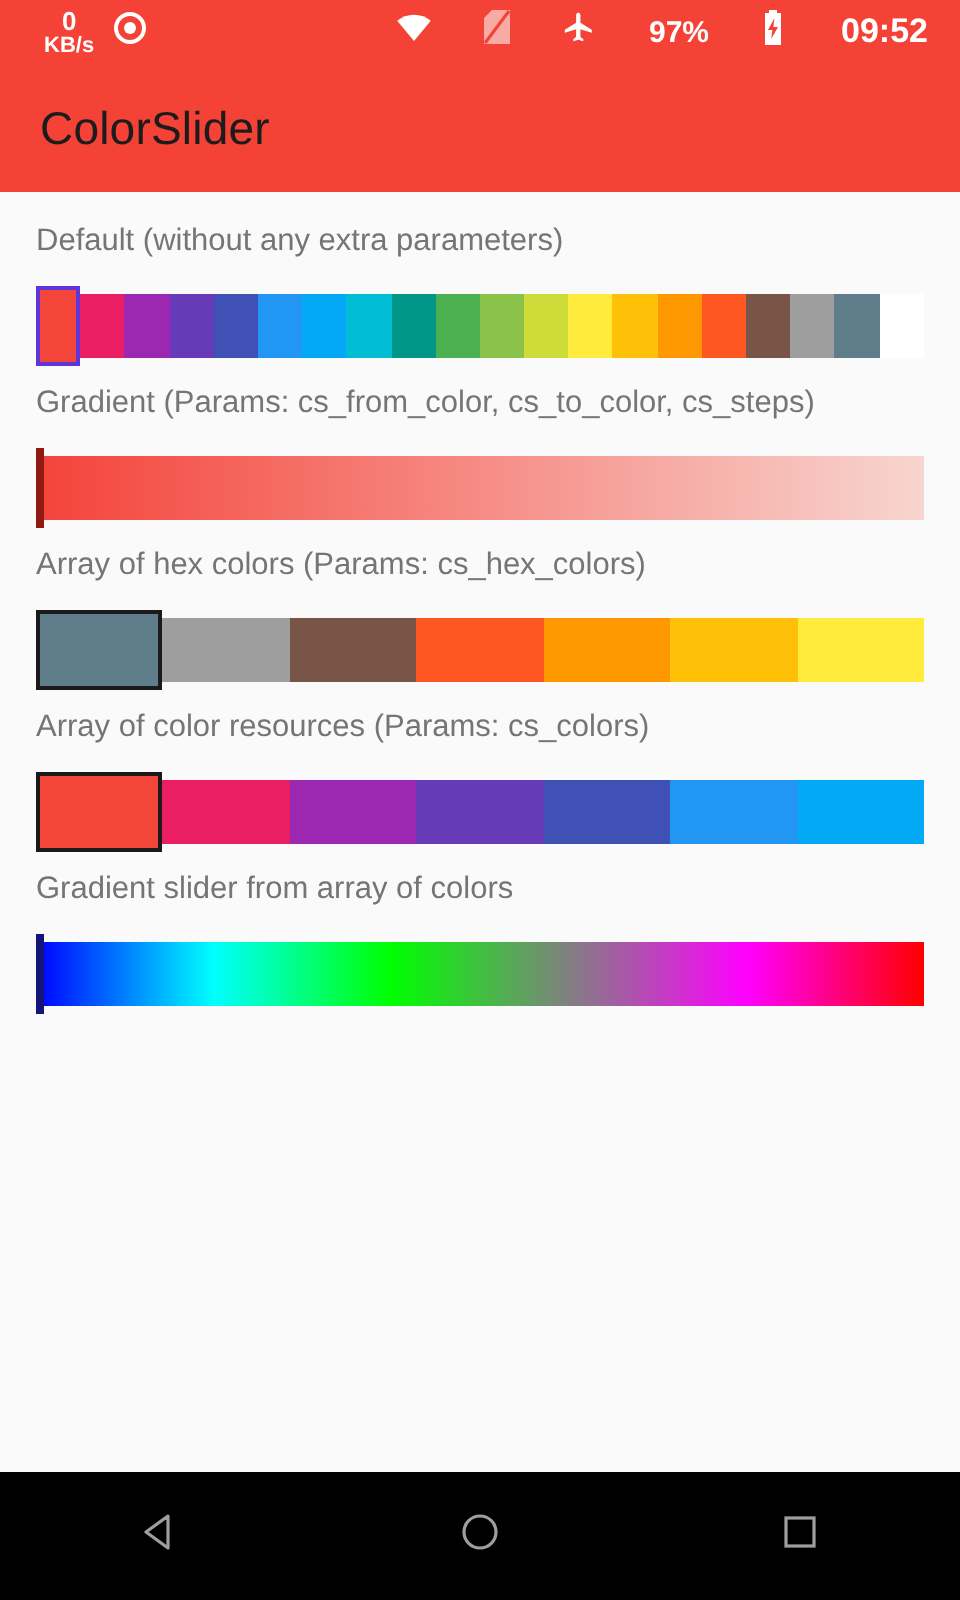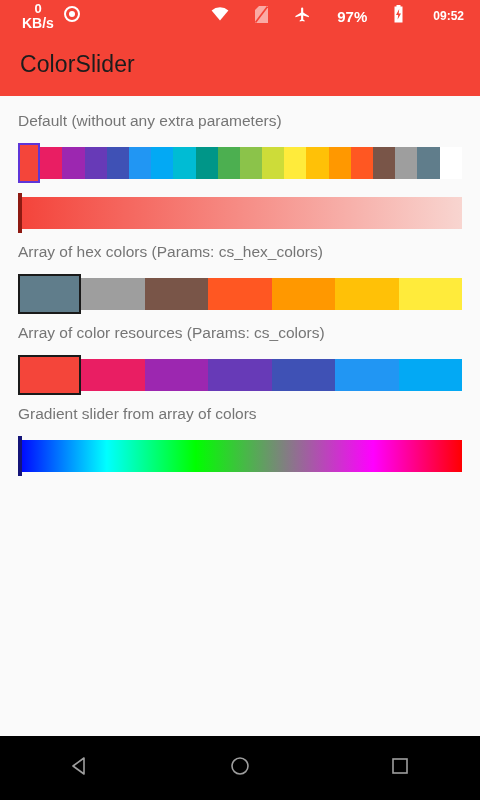--- a/index.html
+++ b/index.html
@@ -39,37 +39,37 @@
     align-items: center;
     line-height: 1;
     margin-left: 14px;
   }
   .netspeed .num {
     font-size: 13px;
     font-weight: bold;
     letter-spacing: -0.2px;
   }
   .netspeed .unit {
-    font-size: 14px;
+    font-size: 11px;
     font-weight: bold;
     margin-top: 1px;
   }
   .sb-spacer { flex: 1; }
   .sb-right {
     display: flex;
     align-items: center;
     gap: 26px;
     margin-right: 8px;
   }
   .sb-right .pct {
     font-size: 15px;
     font-weight: bold;
   }
   .sb-right .clock {
-    font-size: 12px;
+    font-size: 17px;
     font-weight: bold;
     margin-left: 3px;
   }
 
   
   #app-bar {
     position: absolute;
     top: 32px; left: 0;
     width: 480px;
     height: 64px;
@@ -229,20 +229,21 @@
           <div class="swatch" style="background: rgb(121, 85, 72); width: 22.2px;"></div>
           <div class="swatch" style="background: rgb(158, 158, 158); width: 22.2px;"></div>
           <div class="swatch" style="background: rgb(96, 125, 139); width: 22.2px;"></div>
           <div class="swatch" style="background: rgb(255, 255, 255); width: 22.2px;"></div>
         </div>
       <div class="thumb-box" id="thumb-0" style="left: 0px; width: 22.2px; background: rgb(244, 69, 58); border: 2px solid rgb(94, 53, 216);"></div>
     </div>
   </div>
 
   <div class="section">
+    <div class="section-label">Gradient (Params: cs_from_color, cs_to_color, cs_steps)</div>
     <div class="slider-wrap">
       <div class="gradient-track" id="track-1" style="background: linear-gradient(to right, rgb(244, 67, 58), rgb(248, 213, 208));"></div>
       <div class="thumb-line" id="thumb-1" style="left: 0px; background: rgb(142, 26, 18);"></div>
     </div>
   </div>
 
   <div class="section">
     <div class="section-label">Array of hex colors (Params: cs_hex_colors)</div>
     <div class="slider-wrap">
       <div class="track" id="track-3">

